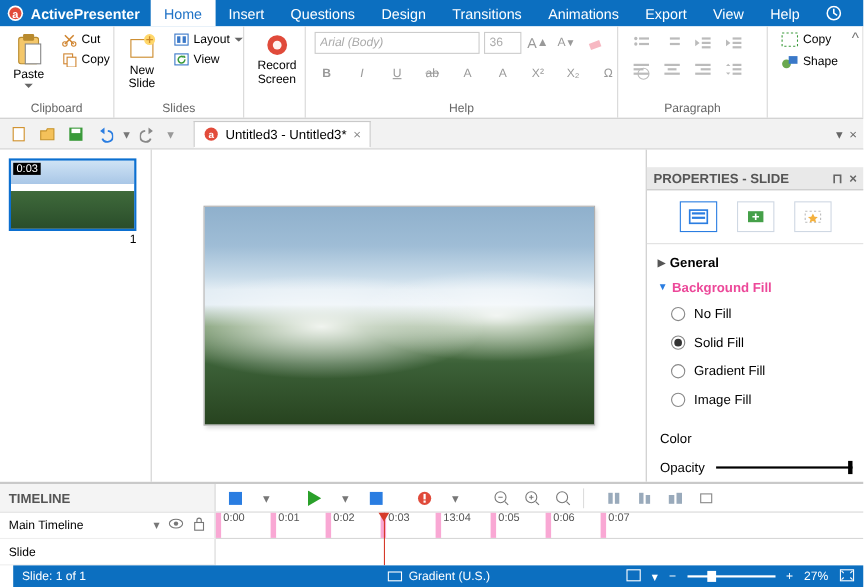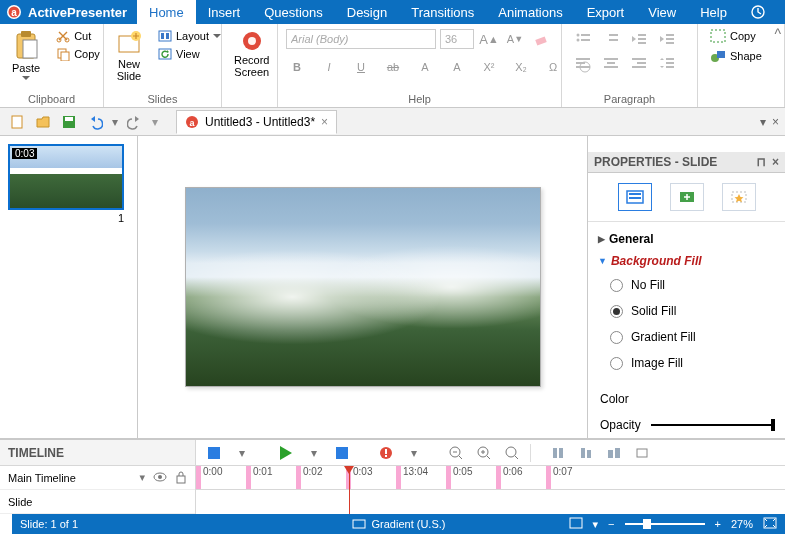--- a/index.html
+++ b/index.html
@@ -55,21 +55,21 @@
 .props { width: 198px; border-left: 1px solid #c9c9c9; background:#fff; display:flex; flex-direction:column; font-size:12px; }
 .props-title { background:#e9e9e9; border-bottom:1px solid #c9c9c9; padding:3px 6px; font-weight:600; color:#555; display:flex; align-items:center;margin-top:16px; }
 .props-title .r { margin-left:auto; display:flex; gap:6px; color:#666; }
 .props-tabs { display:flex; gap:18px; justify-content:center; padding:10px 0; border-bottom:1px solid #e0e0e0; }
 .ptab { width:34px; height:28px; border:1px solid #cfd8e3; display:flex; align-items:center; justify-content:center; cursor:pointer; }
 .ptab.active { border-color:#2a7de1; }
 .section { padding:6px 10px; }
 .sec-head { display:flex; align-items:center; gap:4px; font-weight:600; padding:4px 0; cursor:pointer; }
 .sec-head.collapsed::before { content:"▶"; font-size:9px; color:#555; }
 .sec-head.expanded::before { content:"▼"; font-size:9px; color:#2a7de1; }
-.sec-head.expanded { color:#b91c1c;font-style:italic; }
+.sec-head.expanded { color:#ec4899; }
 .radio-row { display:flex; align-items:center; gap:8px; padding:6px 0 6px 12px; cursor:pointer; }
 .radio { width:13px; height:13px; border:1px solid #888; border-radius:50%; display:inline-flex; align-items:center; justify-content:center; }
 .radio.checked::after { content:""; width:7px; height:7px; background:#333; border-radius:50%; }
 .prop-row { display:flex; align-items:center; gap:10px; padding:6px 0 6px 2px; }
 .slider { flex:1; height:2px; background:#000; position:relative; }
 .slider .knob { position:absolute; right:0; top:-5px; width:4px; height:12px; background:#000; }
 .chk { width:12px; height:12px; border:1px solid #888; display:inline-block; }
 .pbtn { border:1px solid #c9c9c9; background:#fafafa; padding:4px 8px; font-size:11px; cursor:pointer; }
 
 

